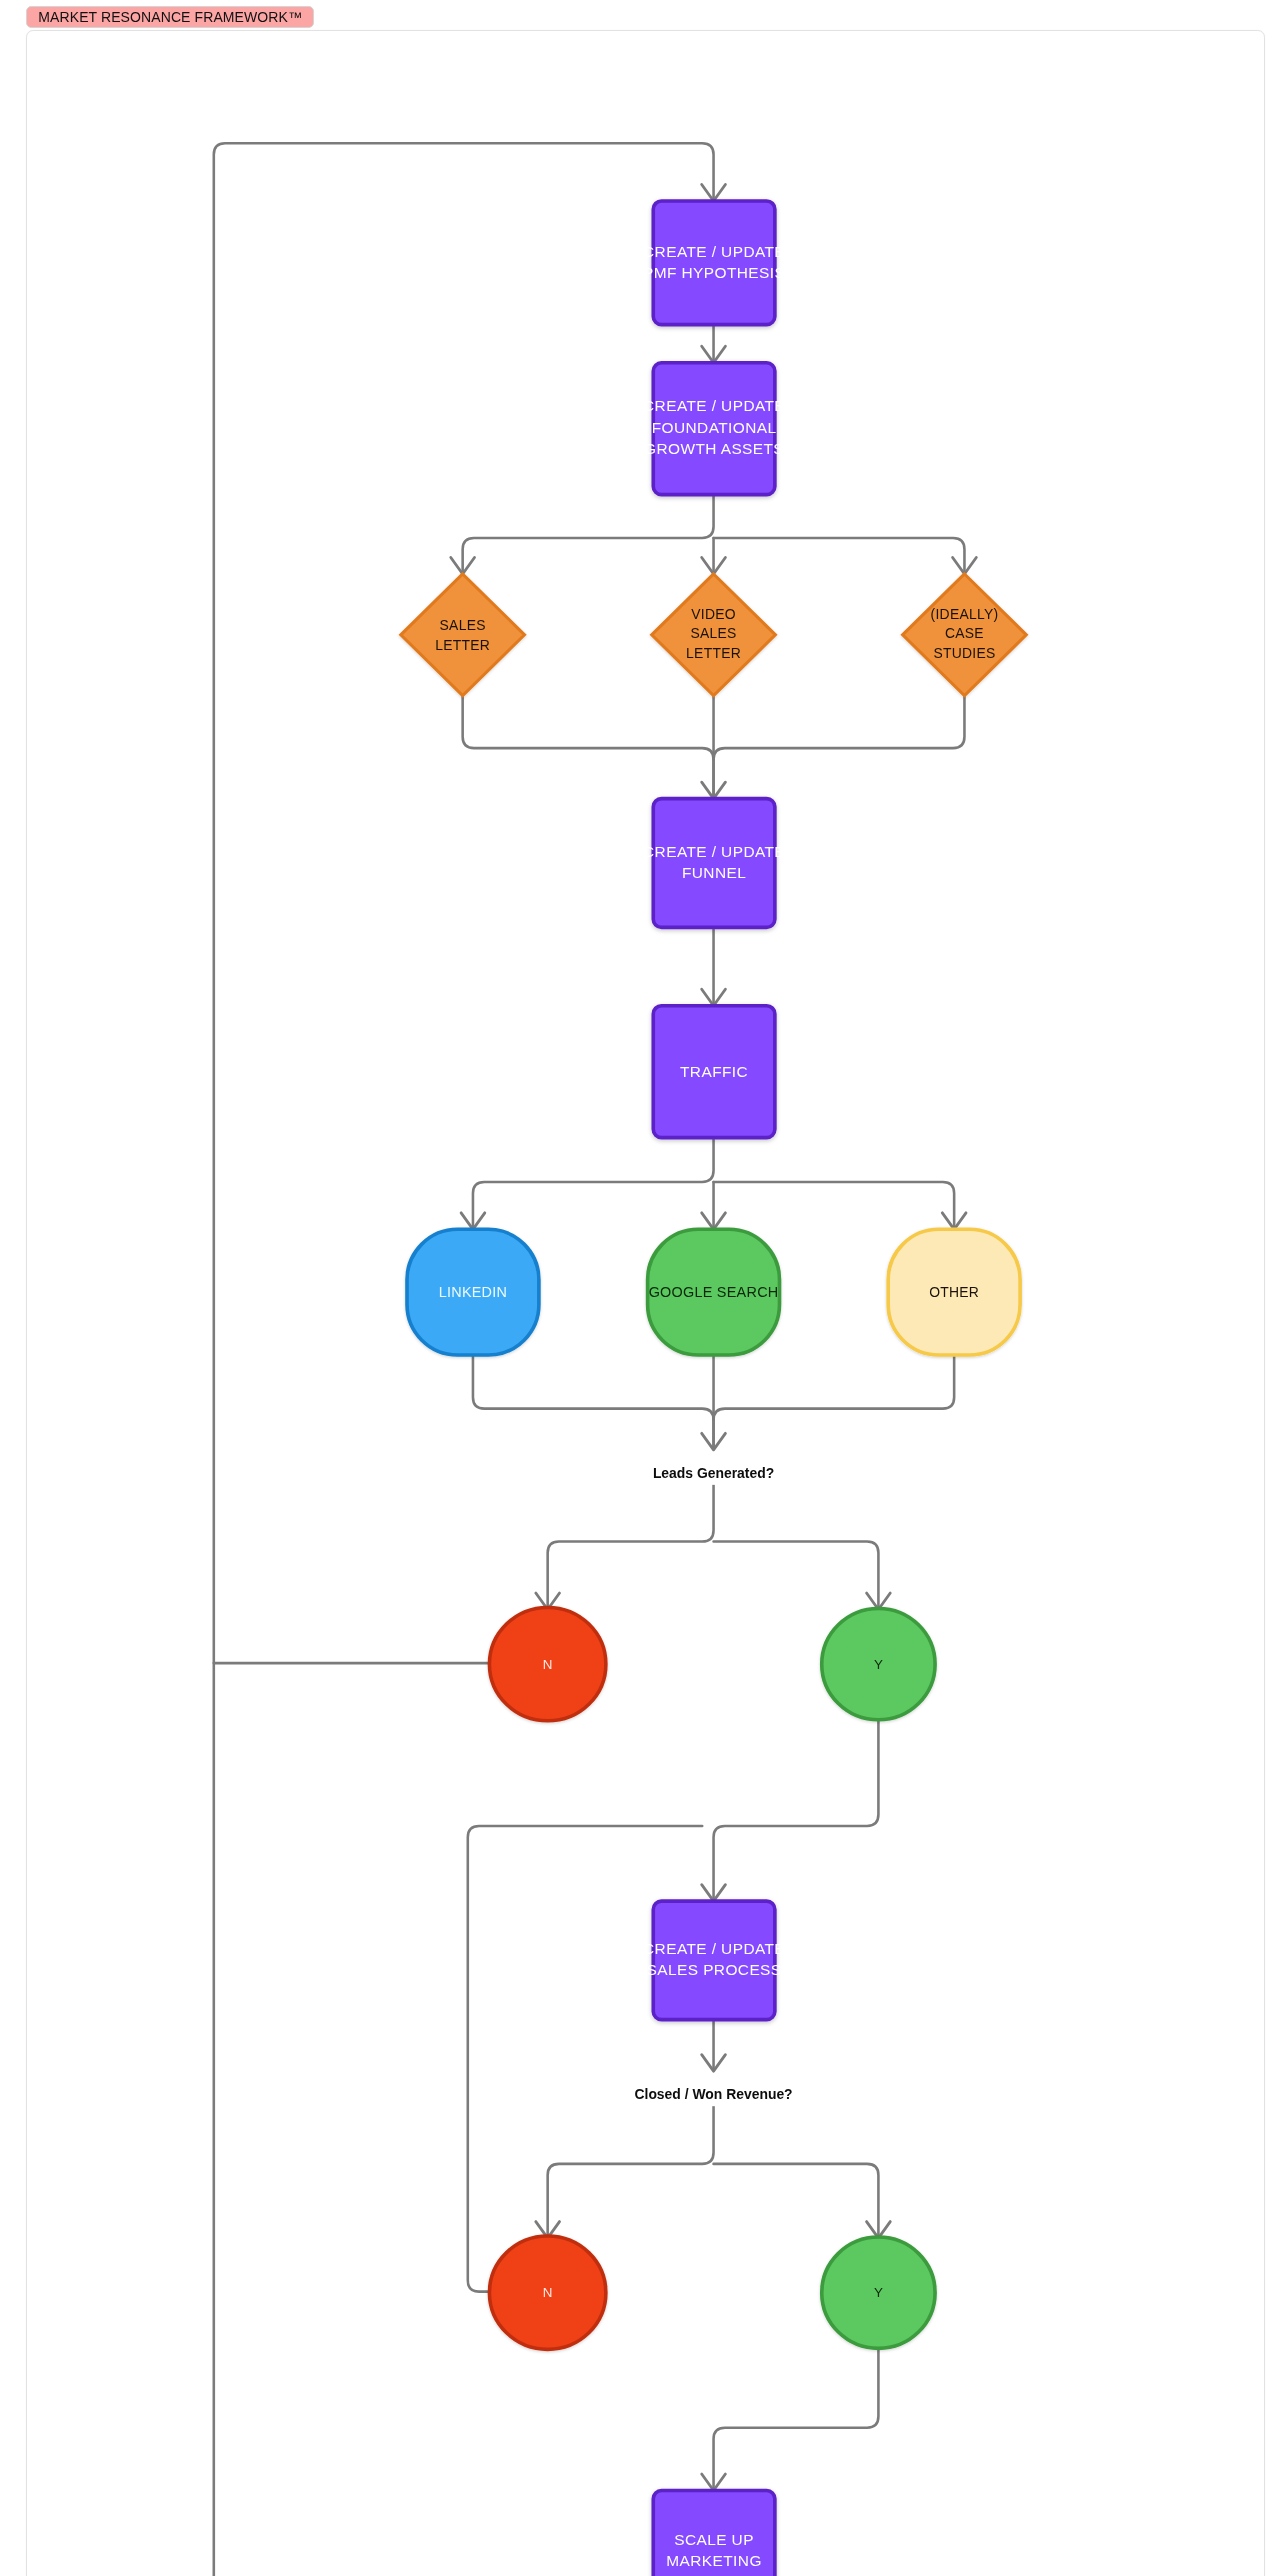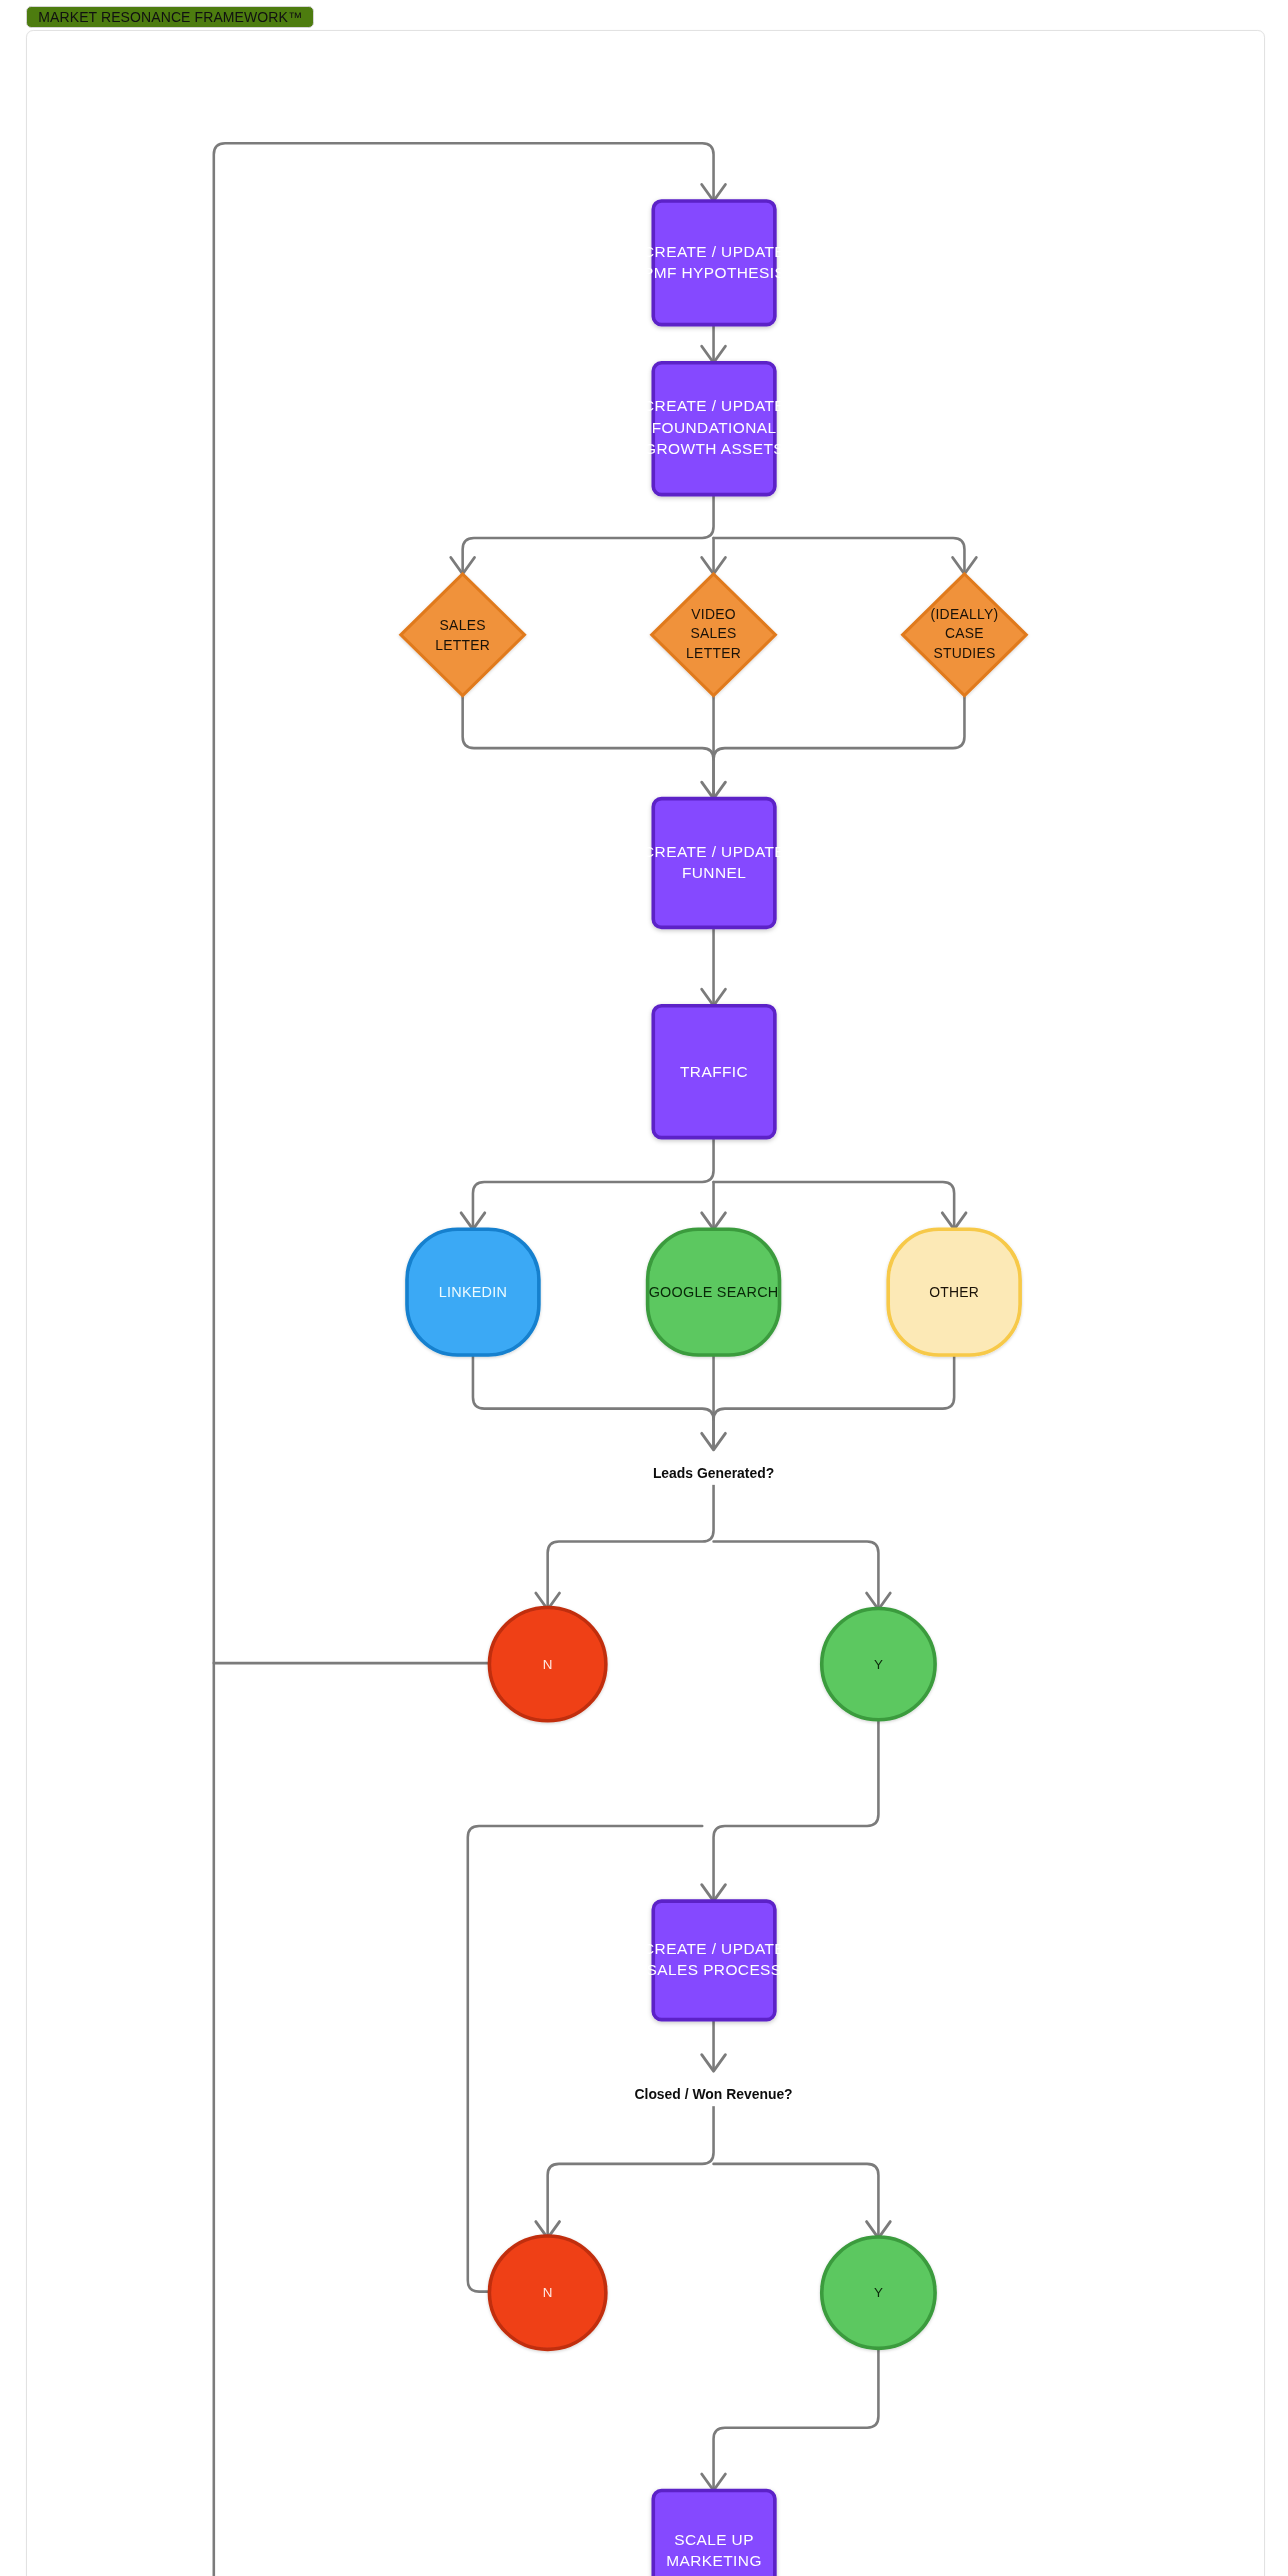--- a/index.html
+++ b/index.html
@@ -18,21 +18,21 @@
   }
   
   #title-chip {
     position: absolute;
     left: 26px;
     top: 6.2px;
     height: 21.6px;
     display: flex;
     align-items: center;
     padding: 0 11.3px;
-    background: #4d7c0f;
+    background: #fca5a5;
     border: 0.5px solid #d5d5d5;
     border-radius: 5.2px;
     box-sizing: border-box;
     z-index: 5;
   }
   #title-chip span {
     font-size: 14px;
     letter-spacing: 0.1px;
     color: #111111;
     white-space: nowrap;

